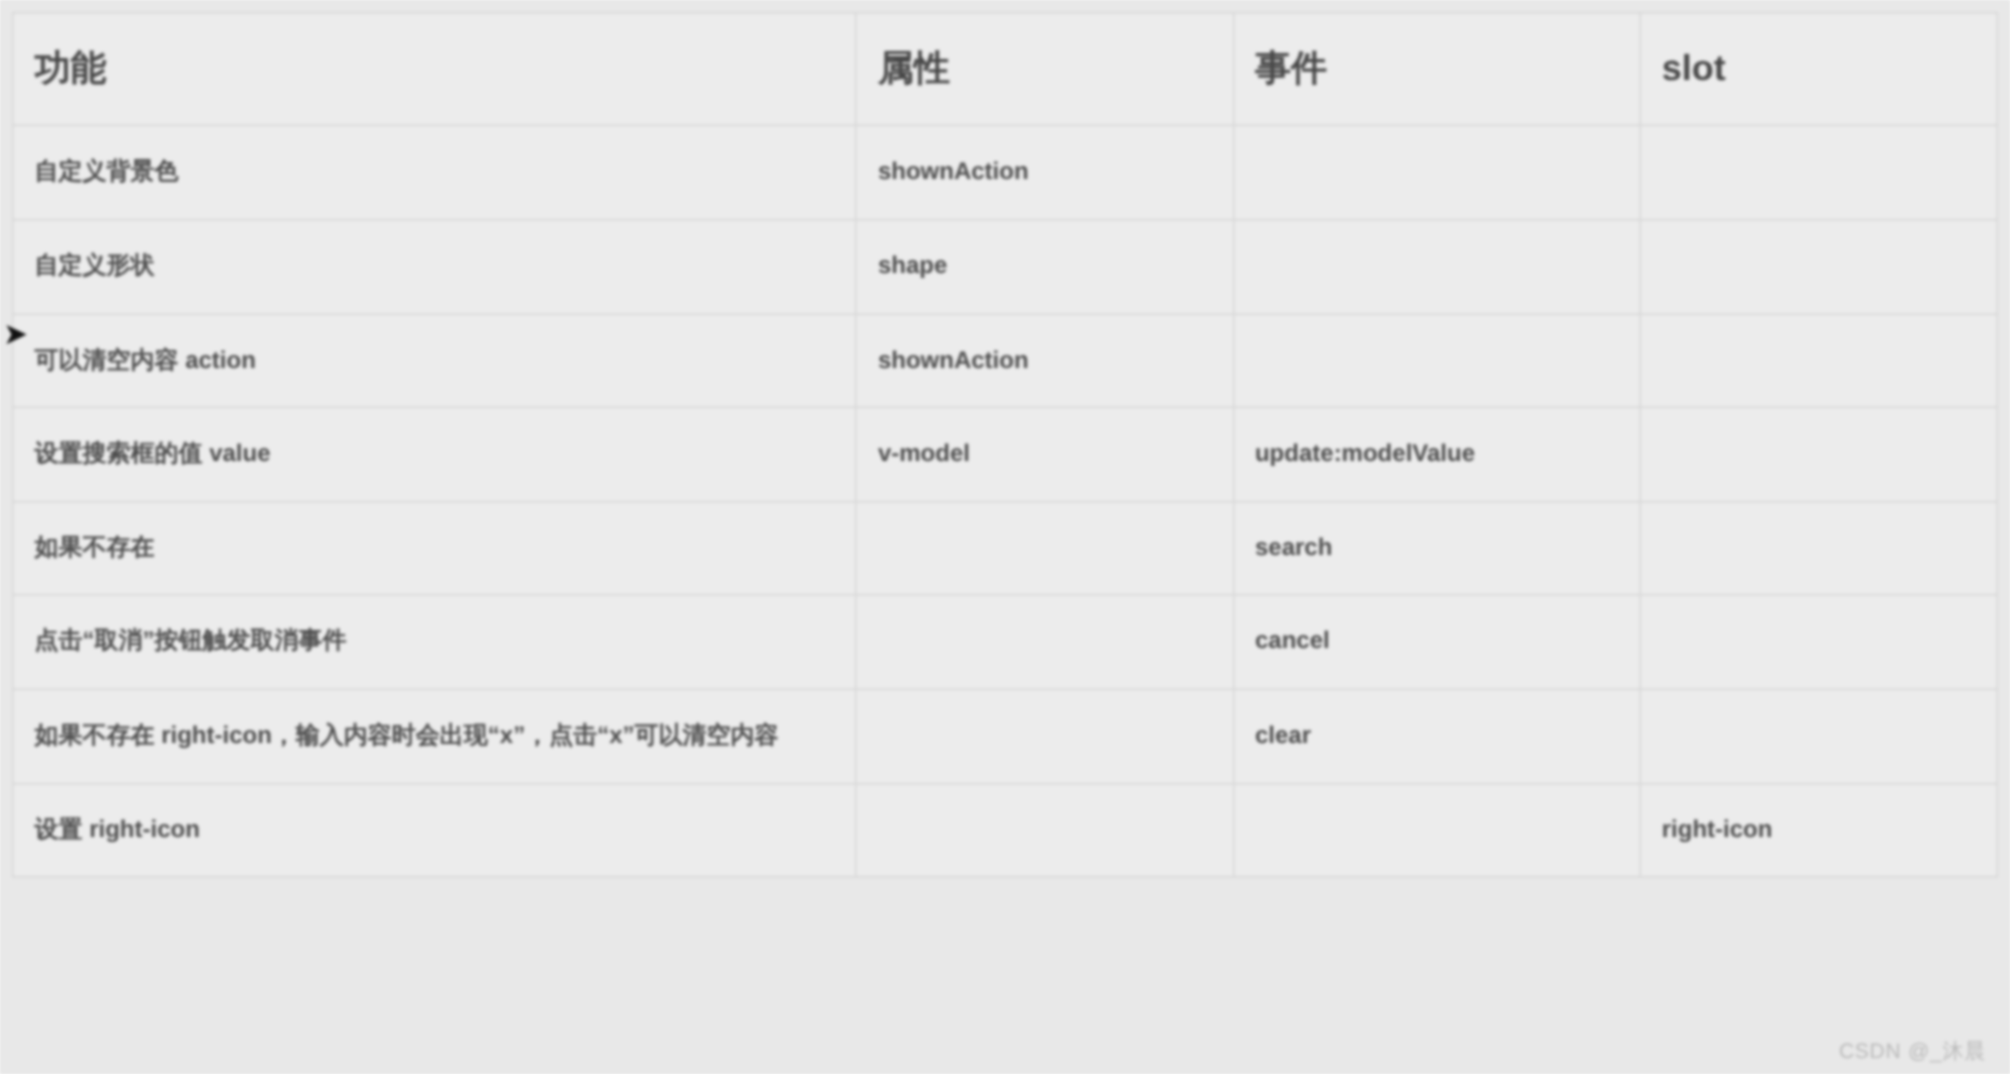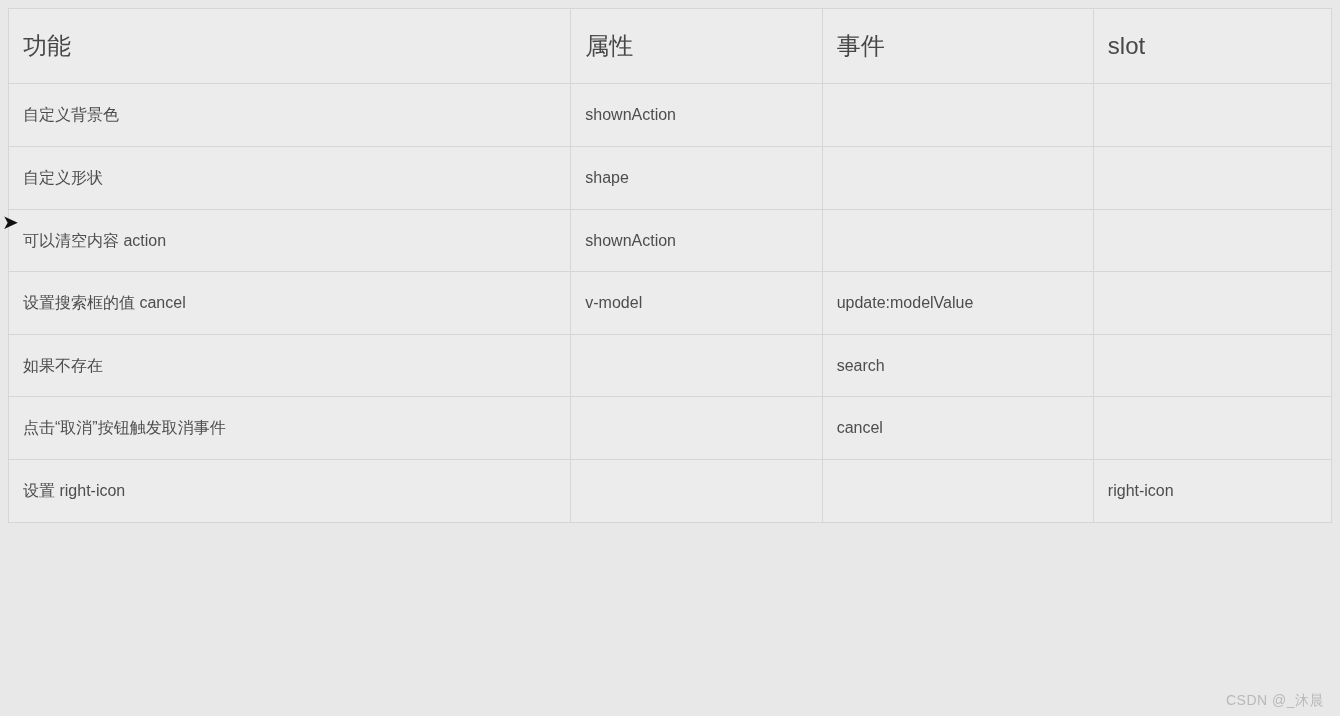--- a/index.html
+++ b/index.html
@@ -23,21 +23,21 @@
     }
     col.c1 { width: 42.5%; }
     col.c2 { width: 19%; }
     col.c3 { width: 20.5%; }
     col.c4 { width: 18%; }
     th, td {
       border: 1px solid #d6d6d6;
       text-align: left;
       vertical-align: middle;
       padding: 18px 14px;
-      font-weight: 400;
+      font-weight: 700;
       line-height: 1.6;
     }
     thead th {
       font-size: 24px;
       color: #474747;
     }
     tbody td {
       font-size: 16px;
       color: #4d4d4d;
     }
@@ -90,38 +90,44 @@
         <td></td>
         <td></td>
       </tr>
       <tr>
         <td>可以清空内容 action</td>
         <td>shownAction</td>
         <td></td>
         <td></td>
       </tr>
       <tr>
-        <td>设置搜索框的值 cancel</td>
+        <td>设置搜索框的值 value</td>
         <td>v-model</td>
         <td>update:modelValue</td>
         <td></td>
       </tr>
       <tr>
         <td>如果不存在</td>
         <td></td>
         <td>search</td>
         <td></td>
       </tr>
       <tr>
         <td>点击“取消”按钮触发取消事件</td>
         <td></td>
         <td>cancel</td>
         <td></td>
       </tr>
       <tr>
+        <td>如果不存在 right-icon，输入内容时会出现“x”，点击“x”可以清空内容</td>
+        <td></td>
+        <td>clear</td>
+        <td></td>
+      </tr>
+      <tr>
         <td>设置 right-icon</td>
         <td></td>
         <td></td>
         <td>right-icon</td>
       </tr>
     </tbody>
   </table>
 </div>
 
 <div class="cursor">➤</div>

